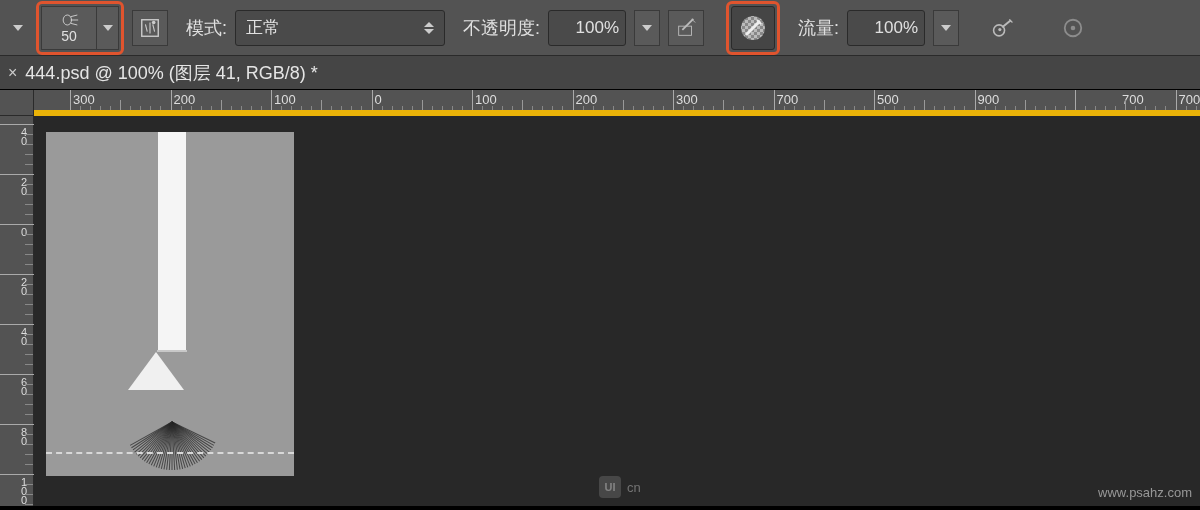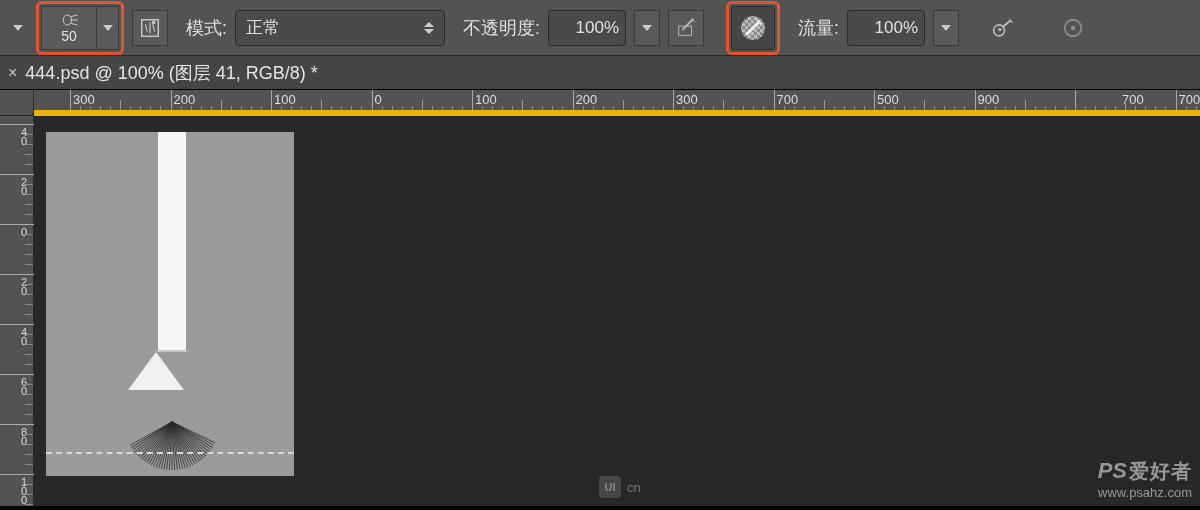--- a/index.html
+++ b/index.html
@@ -413,19 +413,18 @@
               </div>
           </div>
         </div>
         <div class="dashed-line"></div>
 
         <div class="watermark">
           <div class="sq">UI</div>
           <span class="cn">cn</span>
         </div>
         <div class="right-watermark">
-          <div><span class="ps">PS</span><span class="big">爱好者</span></div>
           <div>www.psahz.com</div>
         </div>
       </div>
     </div>
   </div>
 </div>
 
 </body></html>

